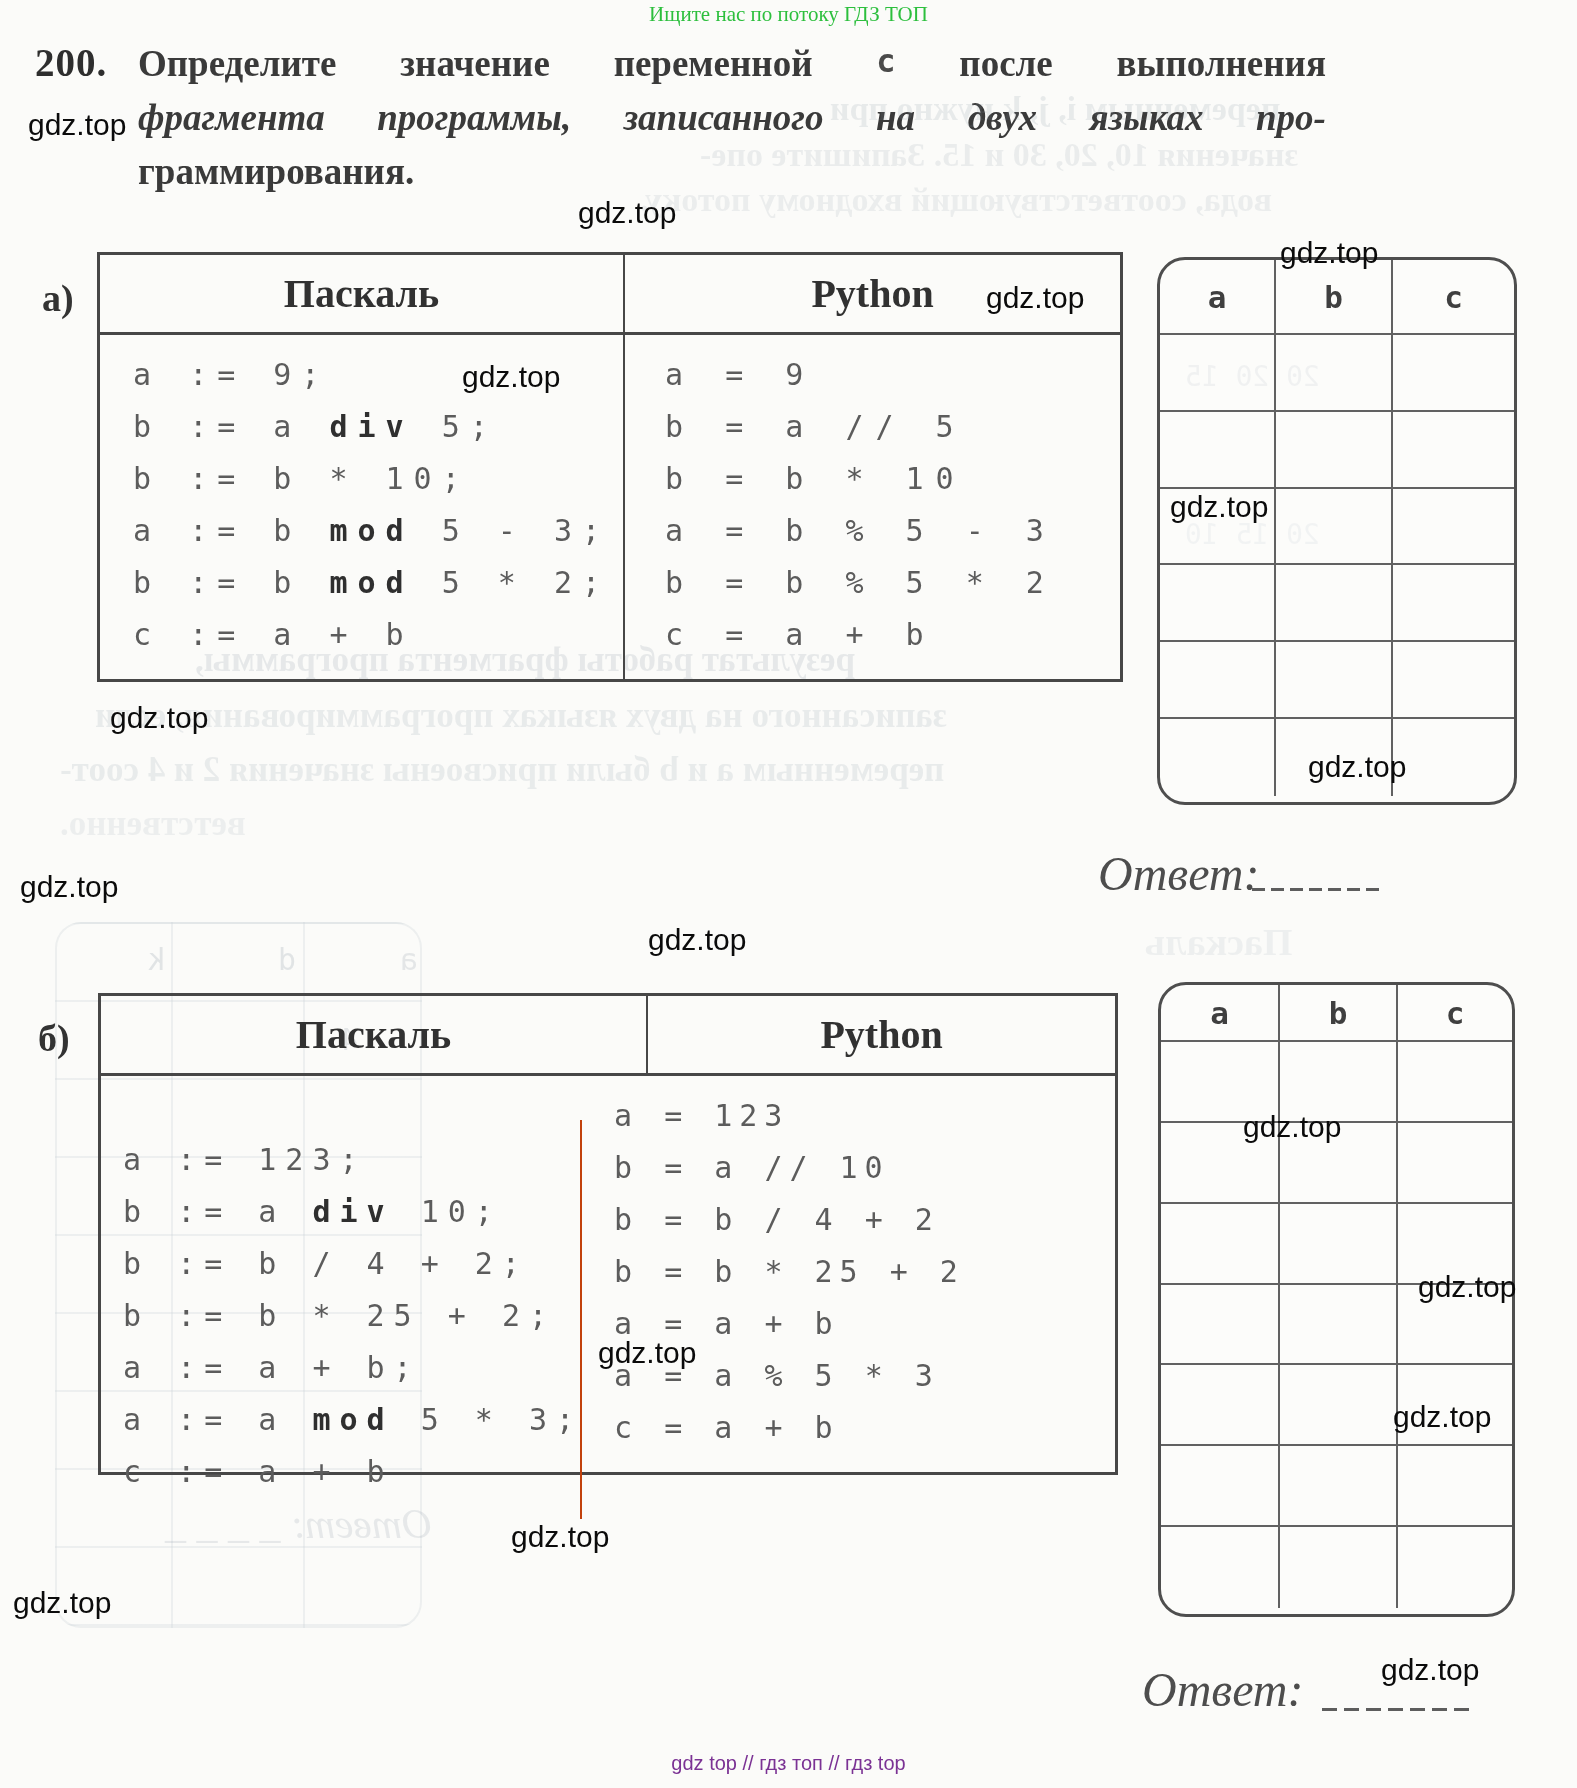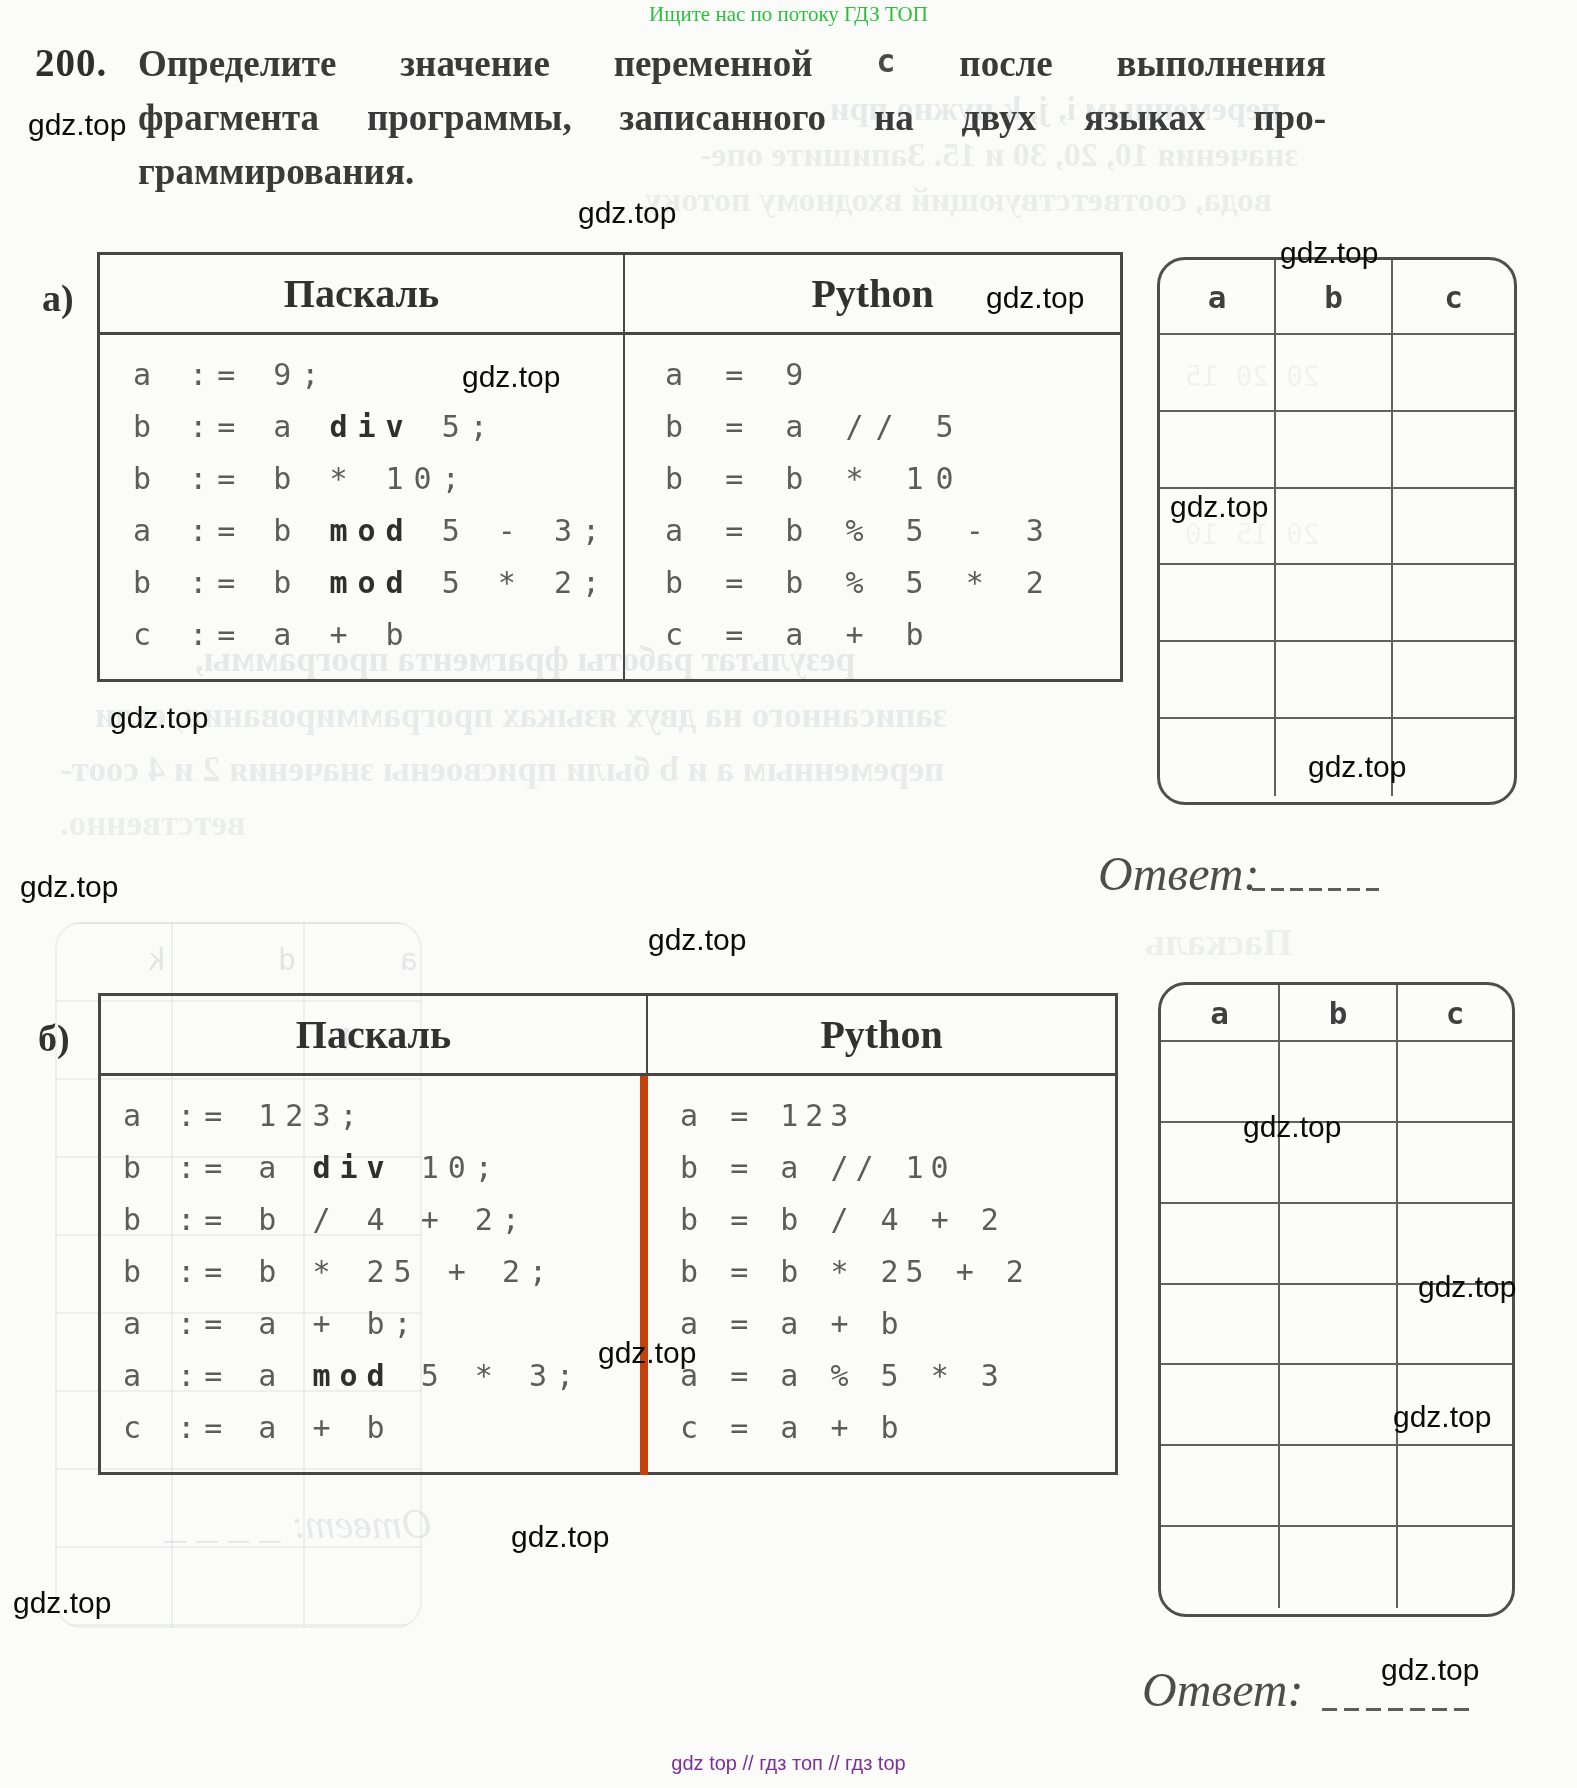--- a/index.html
+++ b/index.html
@@ -32,21 +32,21 @@
   #code-table-a{left:97px;top:252px;width:1026px;height:430px;}
   #code-table-a .ct-h.pascal{width:525px;border-right:2px solid #474747;}
   #code-table-a .ct-h.python{flex:1;}
   #code-table-a .ct-col.pascal{width:525px;border-right:2px solid #474747;height:347px;}
   #code-table-a .ct-col.pascal .code-line{padding-left:33px;letter-spacing:10px;}
   #code-table-a .ct-col.python .code-line{padding-left:40px;letter-spacing:12px;}
   
   #code-table-b{left:98px;top:993px;width:1020px;height:482px;}
   #code-table-b .ct-h.pascal{width:547px;border-right:2px solid #474747;}
   #code-table-b .ct-h.python{flex:1;}
-  #code-table-b .ct-col.pascal{width:547px;border-right:8px solid #c2410c;height:399px;}
+  #code-table-b .ct-col.pascal{width:481px;border-right:2px solid #c2410c;height:399px;margin-top:44px;}
   #code-table-b .ct-col.pascal .code-line{padding-left:22px;letter-spacing:9px;}
   #code-table-b .ct-col.python .code-line{padding-left:32px;letter-spacing:7px;}
   
   .grid-table{position:absolute;border:3px solid #4e4e4e;border-radius:28px;overflow:hidden;
               box-sizing:border-box;z-index:5;background:rgba(255,255,255,0.25);}
   #grid-a{left:1157px;top:257px;width:360px;height:548px;}
   #grid-b{left:1158px;top:982px;width:357px;height:635px;}
   .g-row{display:flex;box-sizing:border-box;border-bottom:2px solid #616161;}
   .g-row:last-child{border-bottom:none;}
   .g-cell{box-sizing:border-box;border-right:2px solid #616161;height:100%;}
@@ -102,21 +102,21 @@
 
   <div class="problem-number">200.</div>
   <div class="stmt" id="stmt1" style="top:42px;">
       <span>Определите</span>
       <span>значение</span>
       <span>переменной</span>
       <span class="mono">c</span>
       <span>после</span>
       <span>выполнения</span>
     </div>
-  <div class="stmt" id="stmt2" style="top:96px;">
+  <div class="stmt" id="stmt2" style="top:96px;font-style:italic;">
       <span>фрагмента</span>
       <span>программы,</span>
       <span>записанного</span>
       <span>на</span>
       <span>двух</span>
       <span>языках</span>
       <span>про-</span>
     </div>
   <div class="stmt single" style="top:150px;">граммирования.</div>
 

